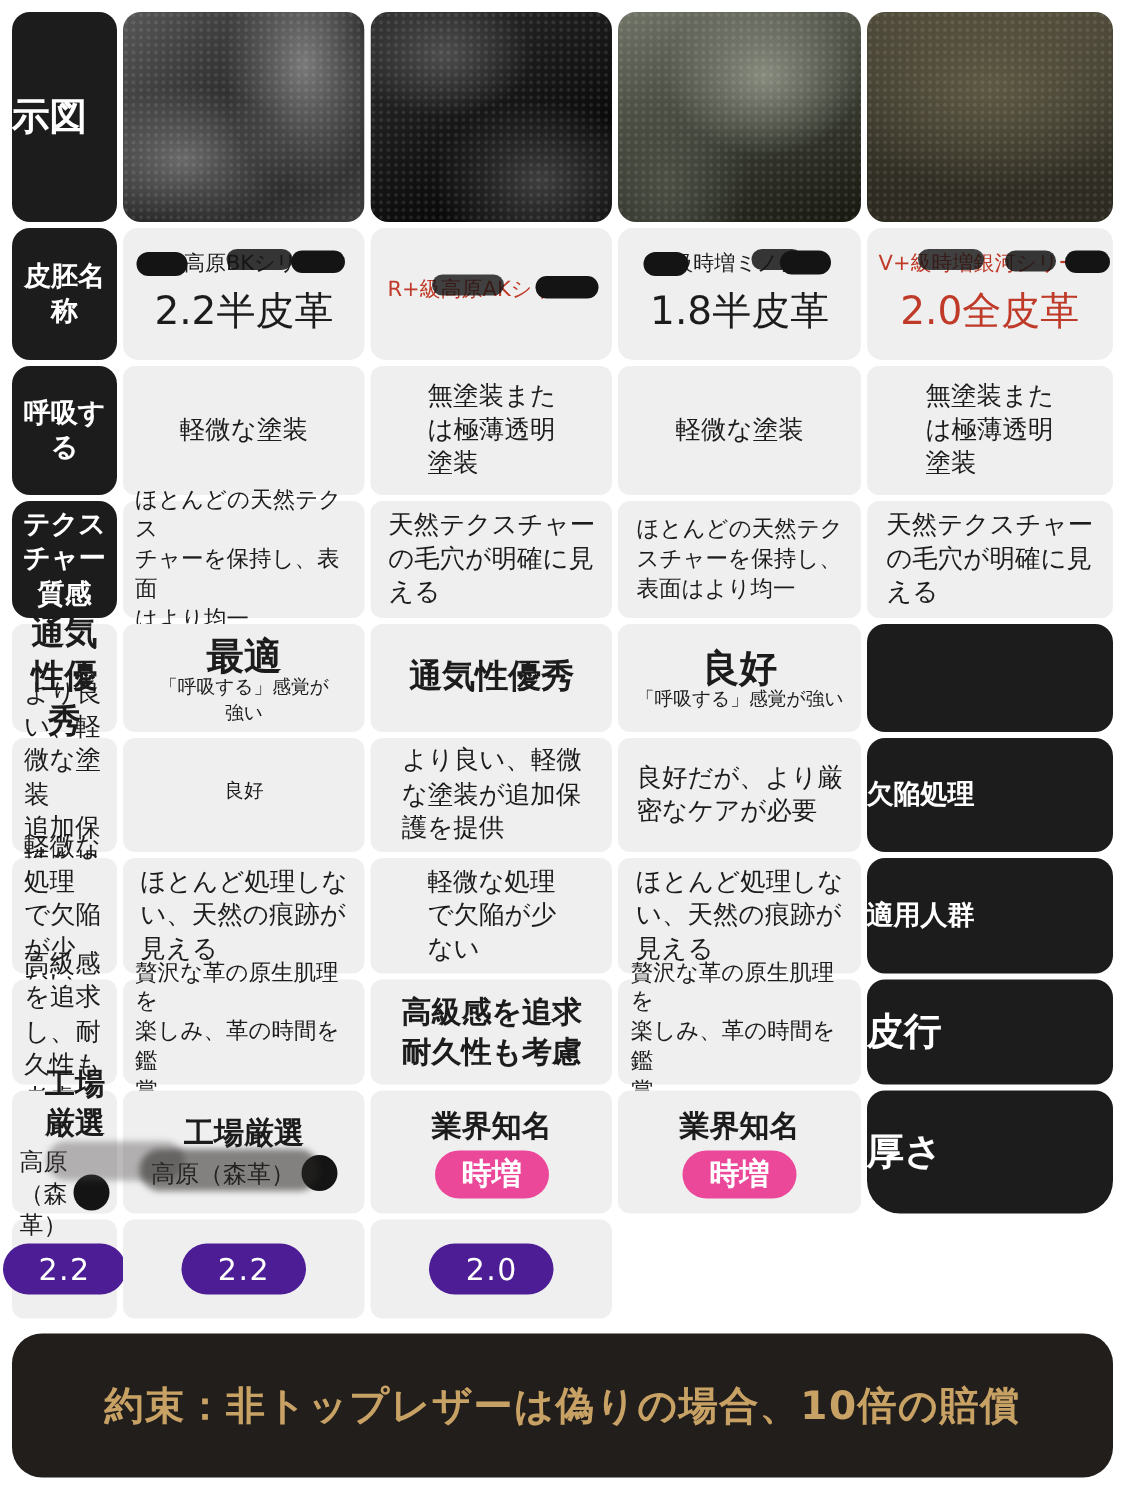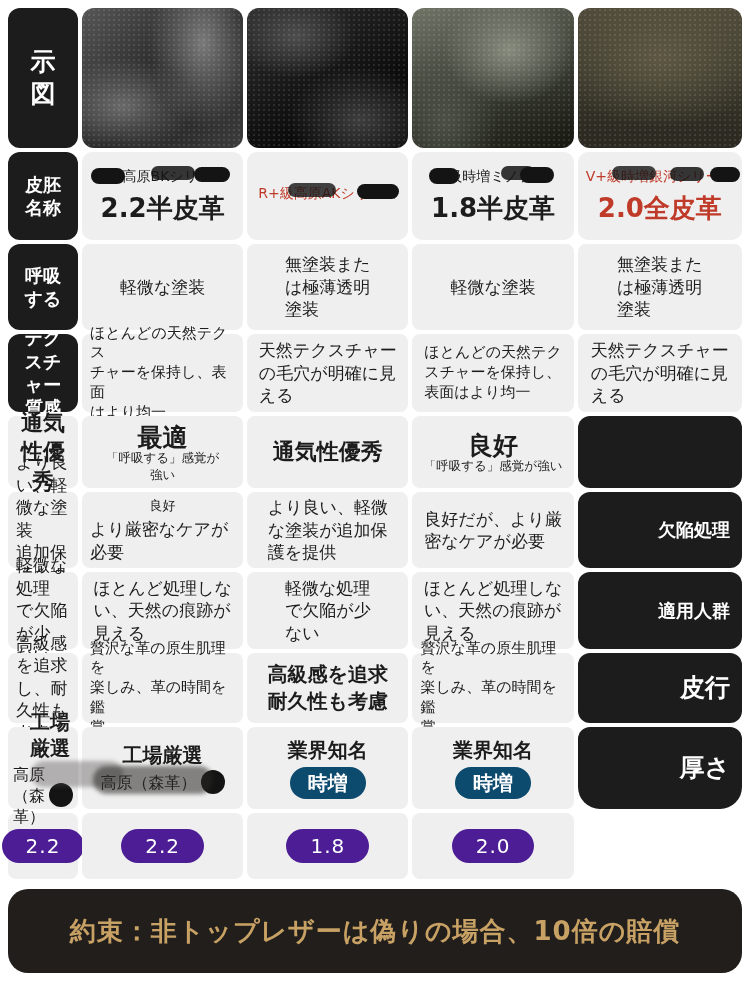--- a/index.html
+++ b/index.html
@@ -7,22 +7,22 @@
   .grid{
     display:grid;
     grid-template-columns:70px repeat(4,1fr);
     grid-template-rows:140px 88px 86px 78px 72px 76px 77px 70px 82px 66px;
     gap:4px;
     padding:8px 8px 0 8px;
   }
   
   .hcell{
     background:#1c1c1c;color:#fff;border-radius:12px;
-    display:flex;align-items:center;justify-content:flex-end;text-align:center;
-    font-weight:bold;font-size:18px;line-height:1.3;padding:12px;
+    display:flex;align-items:center;justify-content:flex-start;text-align:center;
+    font-weight:bold;font-size:18px;line-height:1.3;padding:0;
   }
   .hcell.big{font-size:25px;}
   .hcell.faded{color:#9b9b9b;font-size:15px;font-weight:bold;}
   .hcell.last{border-bottom-left-radius:22px;border-bottom-right-radius:22px;}
   
   .photo{border-radius:12px;position:relative;overflow:hidden;}
   .photo::after{content:"";position:absolute;inset:0;border-radius:inherit;
     background-image:radial-gradient(circle at 2px 2px, rgba(255,255,255,.10) 1px, transparent 1.5px);
     background-size:5px 5px;}
   .p1{background:
@@ -47,47 +47,47 @@
     font-size:15px;color:#1c1c1c;line-height:1.32;padding:4px 8px;box-sizing:border-box;
     text-align:left;
   }
   .txt{white-space:pre-line;}
   .center{text-align:center;}
   .mid{font-size:17px;}
   
   .name-cell{border-radius:10px;}
   .series{position:relative;font-size:14px;letter-spacing:0;margin-bottom:6px;white-space:nowrap;}
   .series .blob{position:absolute;background:#141414;border-radius:10px;z-index:2;}
-  .pname{font-size:26px;font-weight:700;}
+  .pname{font-size:26px;font-weight:400;}
   .red{color:#bf3a28;}
   
   .bmain{font-size:22px;font-weight:bold;text-align:center;}
   .bmain.huge{font-size:25px;margin-bottom:-4px;position:relative;z-index:2;}
   .bsub{font-size:12.5px;text-align:center;white-space:pre-line;line-height:1.3;}
   
   .clabel{font-size:13px;text-align:center;margin-bottom:4px;}
   
   .abig{font-size:20px;font-weight:bold;text-align:center;white-space:pre-line;line-height:1.35;}
   
   .vline1{font-size:20px;font-weight:bold;text-align:right;}
   .vline2{font-size:16px;position:relative;display:flex;align-items:center;gap:4px;margin-top:2px;}
   .smudge{position:absolute;left:18px;top:-3px;width:92px;height:26px;border-radius:13px;
     background:rgba(75,72,70,.38);filter:blur(2px);z-index:1;}
   .smudge2{position:absolute;left:-8px;top:-4px;width:120px;height:28px;border-radius:14px;
     background:rgba(40,38,36,.55);filter:blur(2px);z-index:1;}
   .vtext{position:relative;z-index:0;}
   .dot{width:24px;height:24px;border-radius:50%;background:#141414;display:inline-block;flex:none;}
-  .brandpill{background:#0c4a6e;color:#fff;font-weight:bold;font-size:20px;
+  .brandpill{background:#ec4899;color:#fff;font-weight:bold;font-size:20px;
     padding:3px 18px;border-radius:999px;margin-top:3px;font-family:Liberation Serif, serif;}
   
   .thick{background:#4c1d95;color:#fff;font-weight:normal;font-size:20px;
     padding:4px 24px;border-radius:999px;letter-spacing:1px;}
   
   .banner{
-    margin:10px 8px 0 8px;height:84px;background:#211e1c;border-radius:20px;
+    margin:10px 8px 0 8px;height:96px;background:#211e1c;border-radius:20px;
     display:flex;align-items:center;justify-content:center;
   }
   .banner span{color:#c8a164;font-size:26px;font-weight:bold;letter-spacing:1px;}
 </style>
 </head>
 <body>
 
 <div class="page">
   <div class="grid">
 
@@ -202,21 +202,20 @@
     <div class="hcell">
         <span></span>
       </div>
     <div class="cell">
 
       <span class="txt mid">より良い、軽微な塗装
 追加保護を提供</span>
     </div>
     <div class="cell">
       <span class="clabel hide-if-empty">良好</span>
-      <span class="txt mid">より厳密なケアが必要</span>
     </div>
     <div class="cell">
 
       <span class="txt mid">より良い、軽微
 な塗装が追加保
 護を提供</span>
     </div>
     <div class="cell">
 
       <span class="txt mid">良好だが、より厳
@@ -301,23 +300,20 @@
     <div class="hcell big last">
         <span>厚さ</span>
       </div>
     <div class="cell">
         <span class="thick">2.2</span>
       </div>
     <div class="cell">
         <span class="thick">2.2</span>
       </div>
     <div class="cell">
-        <span class="thick">1.8</span>
-      </div>
-    <div class="cell">
         <span class="thick">2.0</span>
       </div>
 
   </div>
 
   <div class="banner">
     <span>約束：非トップレザーは偽りの場合、10倍の賠償</span>
   </div>
 </div>
 

